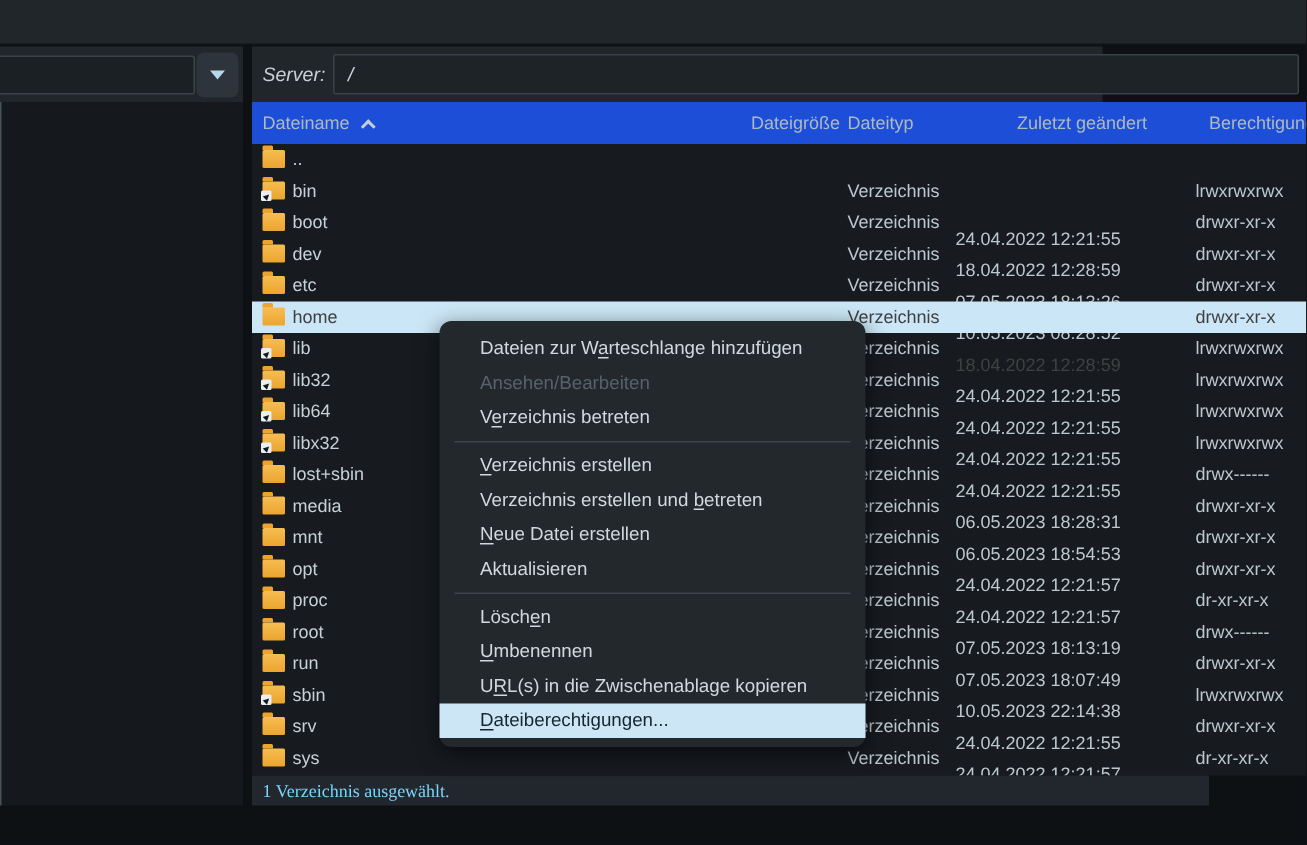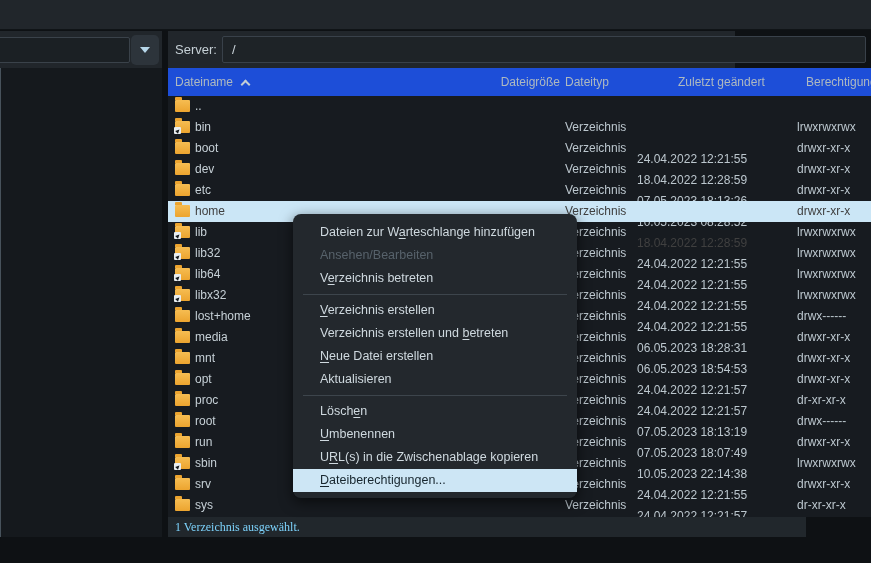--- a/index.html
+++ b/index.html
@@ -14,21 +14,21 @@
 
   
   .quick-left { position:absolute; left:0; top:31px; width:162px; height:37px; background:#21262b; }
   .combo-input { position:absolute; left:-4px; top:6px; width:134px; height:26px;
                  background:#1b2024; border:1px solid #3a424a; border-radius:2px; }
   .combo-btn { position:absolute; left:131px; top:4px; width:28px; height:30px;
                background:#2d343b; border-radius:5px; display:flex; align-items:center; justify-content:center; }
   .combo-arrow { width:0; height:0; border-left:5px solid transparent; border-right:5px solid transparent;
                  border-top:6px solid #b7d7ea; }
 
-  .quick-right { position:absolute; left:168px; top:31px; width:567px; height:37px; background:#21262b; }
+  .quick-right { position:absolute; left:168px; top:31px; width:567px; height:37px; background:#21262b;font-style:italic; }
   .server-label { position:absolute; left:7px; top:0; height:37px; line-height:37px; font-size:13px; color:#c6d0d6; }
   .server-input { position:absolute; left:54px; top:5px; width:644px; height:27px;
                   background:#1e2327; border:1px solid #39414a; border-radius:2px;
                   line-height:25px; padding-left:9px; font-size:13px; color:#ccd6dc; }
 
   
   .left-panel { position:absolute; left:0; top:68px; width:162px; height:469px; background:#15191d;
                 border-left:1px solid #47525b; }
   .splitter { position:absolute; left:162px; top:31px; width:6px; height:506px; background:#0e1114; }
 
@@ -190,21 +190,21 @@
           <span class="ficon">
             <span class="link-badge"></span>
           </span>
           <span class="cell name">libx32</span>
           <span class="cell type">Verzeichnis</span>
           <span class="cell modified">24.04.2022 12:21:55</span>
           <span class="cell perms">lrwxrwxrwx</span>
         </div>
         <div class="row">
           <span class="ficon"></span>
-          <span class="cell name">lost+home</span>
+          <span class="cell name">lost+sbin</span>
           <span class="cell type">Verzeichnis</span>
           <span class="cell modified">06.05.2023 18:28:31</span>
           <span class="cell perms">drwx------</span>
         </div>
         <div class="row">
           <span class="ficon"></span>
           <span class="cell name">media</span>
           <span class="cell type">Verzeichnis</span>
           <span class="cell modified">06.05.2023 18:54:53</span>
           <span class="cell perms">drwxr-xr-x</span>

